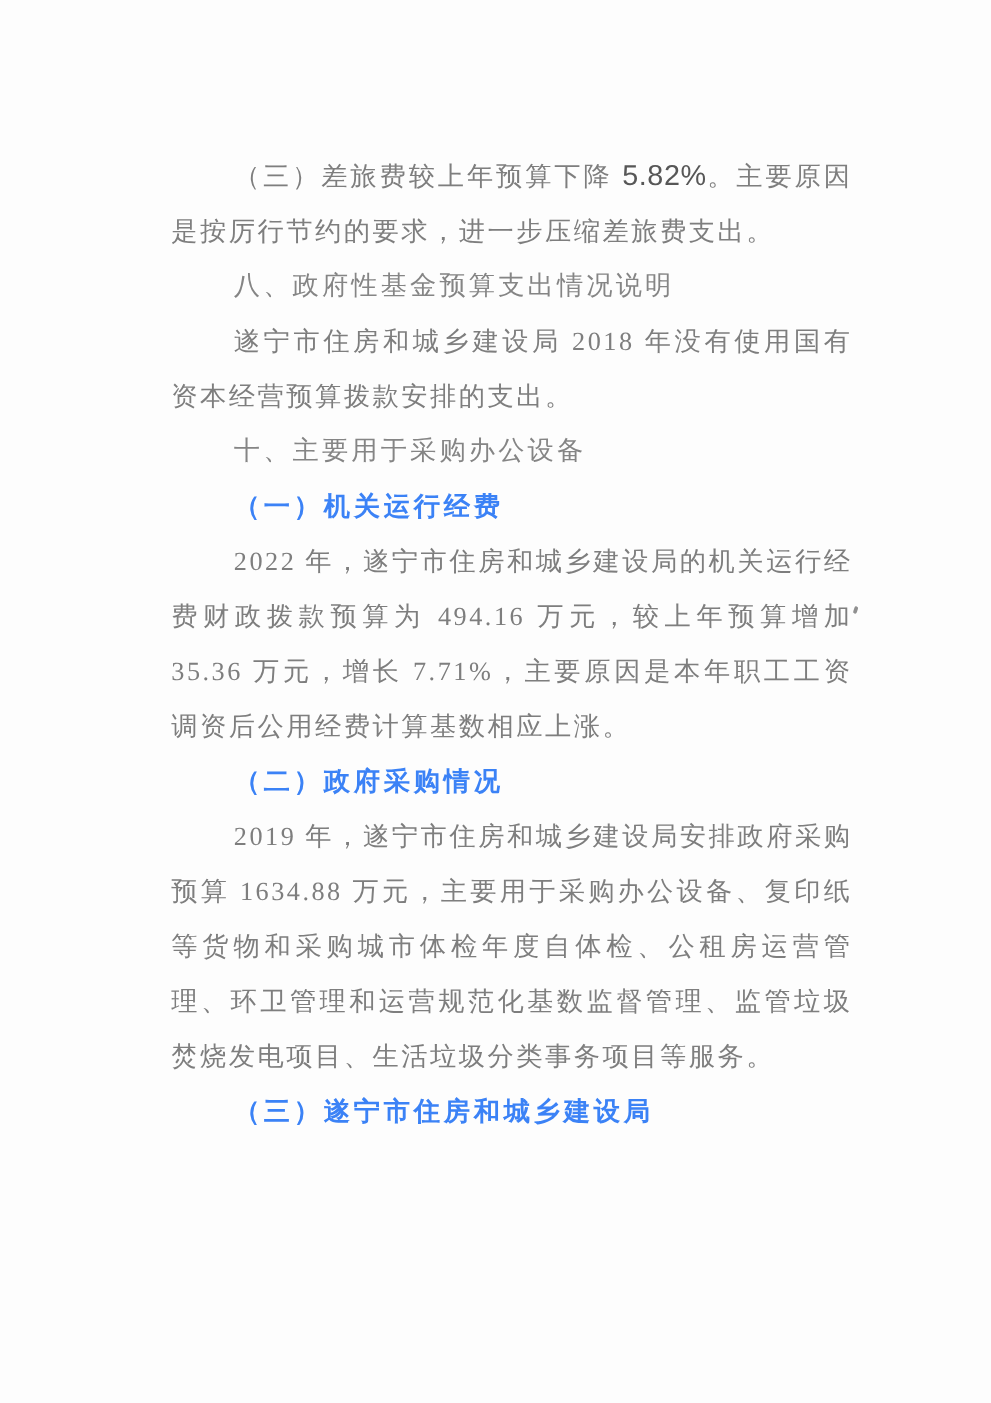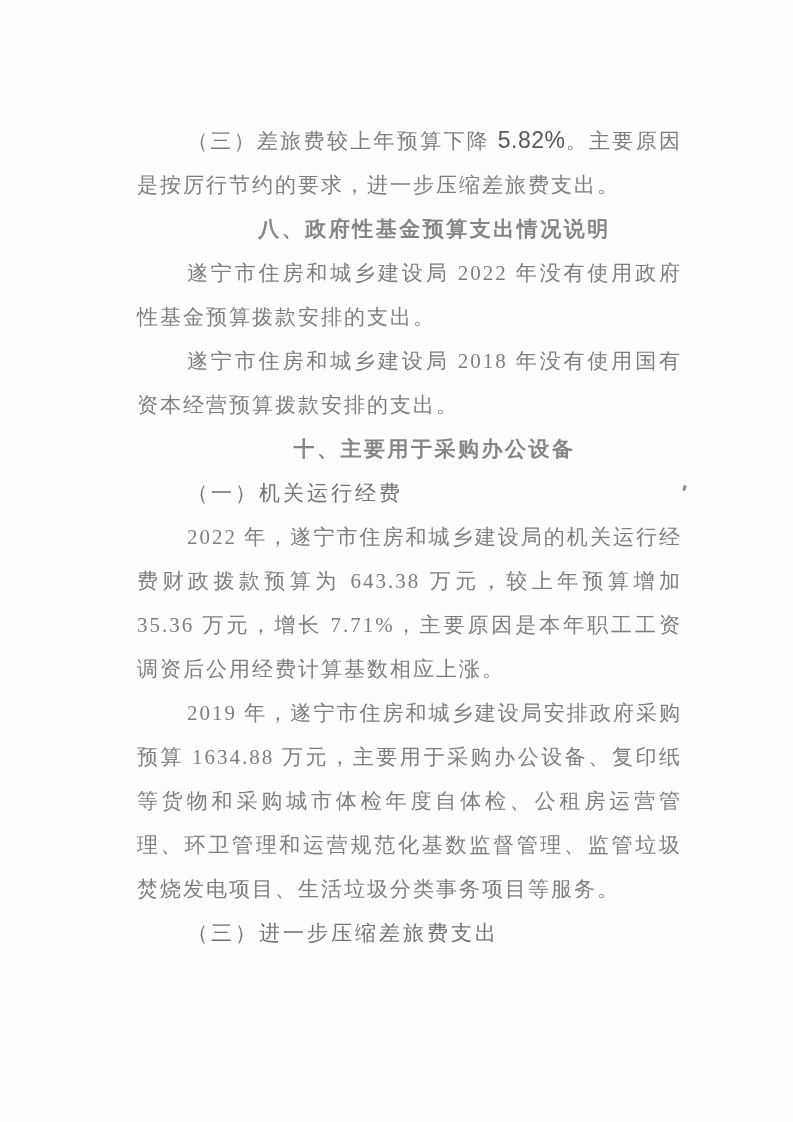--- a/index.html
+++ b/index.html
@@ -27,30 +27,30 @@
     letter-spacing: 2px;
     color: #7e7e7e;
     text-align: justify;
     text-indent: 50px;
     font-family: "Liberation Serif", "DejaVu Serif", serif;
   }
 
   
   .content p.heading {
     font-family: "Liberation Sans", "DejaVu Sans", sans-serif;
-    font-weight: 700;
+    font-weight: 400;
     color: #858585;
-    text-align: center;
+    text-align: left;
     letter-spacing: 2.5px;
   }
 
   
   .content p.subheading {
-    font-weight: 400;
-    color: #737373;
+    font-weight: 700;
+    color: #3b82f6;
     text-align: left;
     letter-spacing: 3px;
   }
 
   
   .pct {
     font-family: "Liberation Sans", "DejaVu Sans", sans-serif;
     font-size: 23px;
     color: #575757;
     letter-spacing: 0.5px;
@@ -70,29 +70,29 @@
 </style>
 </head>
 <body>
 
 <div class="page">
   <div class="content">
 
     <p class="body"><span>（三）差旅费较上年预算下降 </span><span class="pct">5.82%</span><span>。主要原因是按厉行节约的要求，进一步压缩差旅费支出。</span></p>
 
     <p class="heading">八、政府性基金预算支出情况说明</p>
-    <p class="body">遂宁市住房和城乡建设局 2022 年没有使用政府性基金预算拨款安排的支出。</p>
 
     <p class="body">遂宁市住房和城乡建设局 2018 年没有使用国有资本经营预算拨款安排的支出。</p>
 
     <p class="heading">十、主要用于采购办公设备</p>
 
     <p class="subheading">（一）机关运行经费</p>
-    <p class="body">2022 年，遂宁市住房和城乡建设局的机关运行经费财政拨款预算为 643.38 万元，较上年预算增加 35.36 万元，增长 7.71%，主要原因是本年职工工资调资后公用经费计算基数相应上涨。</p>
+    <p class="body">2022 年，遂宁市住房和城乡建设局的机关运行经费财政拨款预算为 494.16 万元，较上年预算增加 35.36 万元，增长 7.71%，主要原因是本年职工工资调资后公用经费计算基数相应上涨。</p>
 
+    <p class="subheading">（二）政府采购情况</p>
     <p class="body">2019 年，遂宁市住房和城乡建设局安排政府采购预算 1634.88 万元，主要用于采购办公设备、复印纸等货物和采购城市体检年度自体检、公租房运营管理、环卫管理和运营规范化基数监督管理、监管垃圾焚烧发电项目、生活垃圾分类事务项目等服务。</p>
 
-    <p class="subheading">（三）进一步压缩差旅费支出</p>
+    <p class="subheading">（三）遂宁市住房和城乡建设局</p>
 
   </div>
 
   <div class="speck"></div>
 </div>
 
 </body></html>

